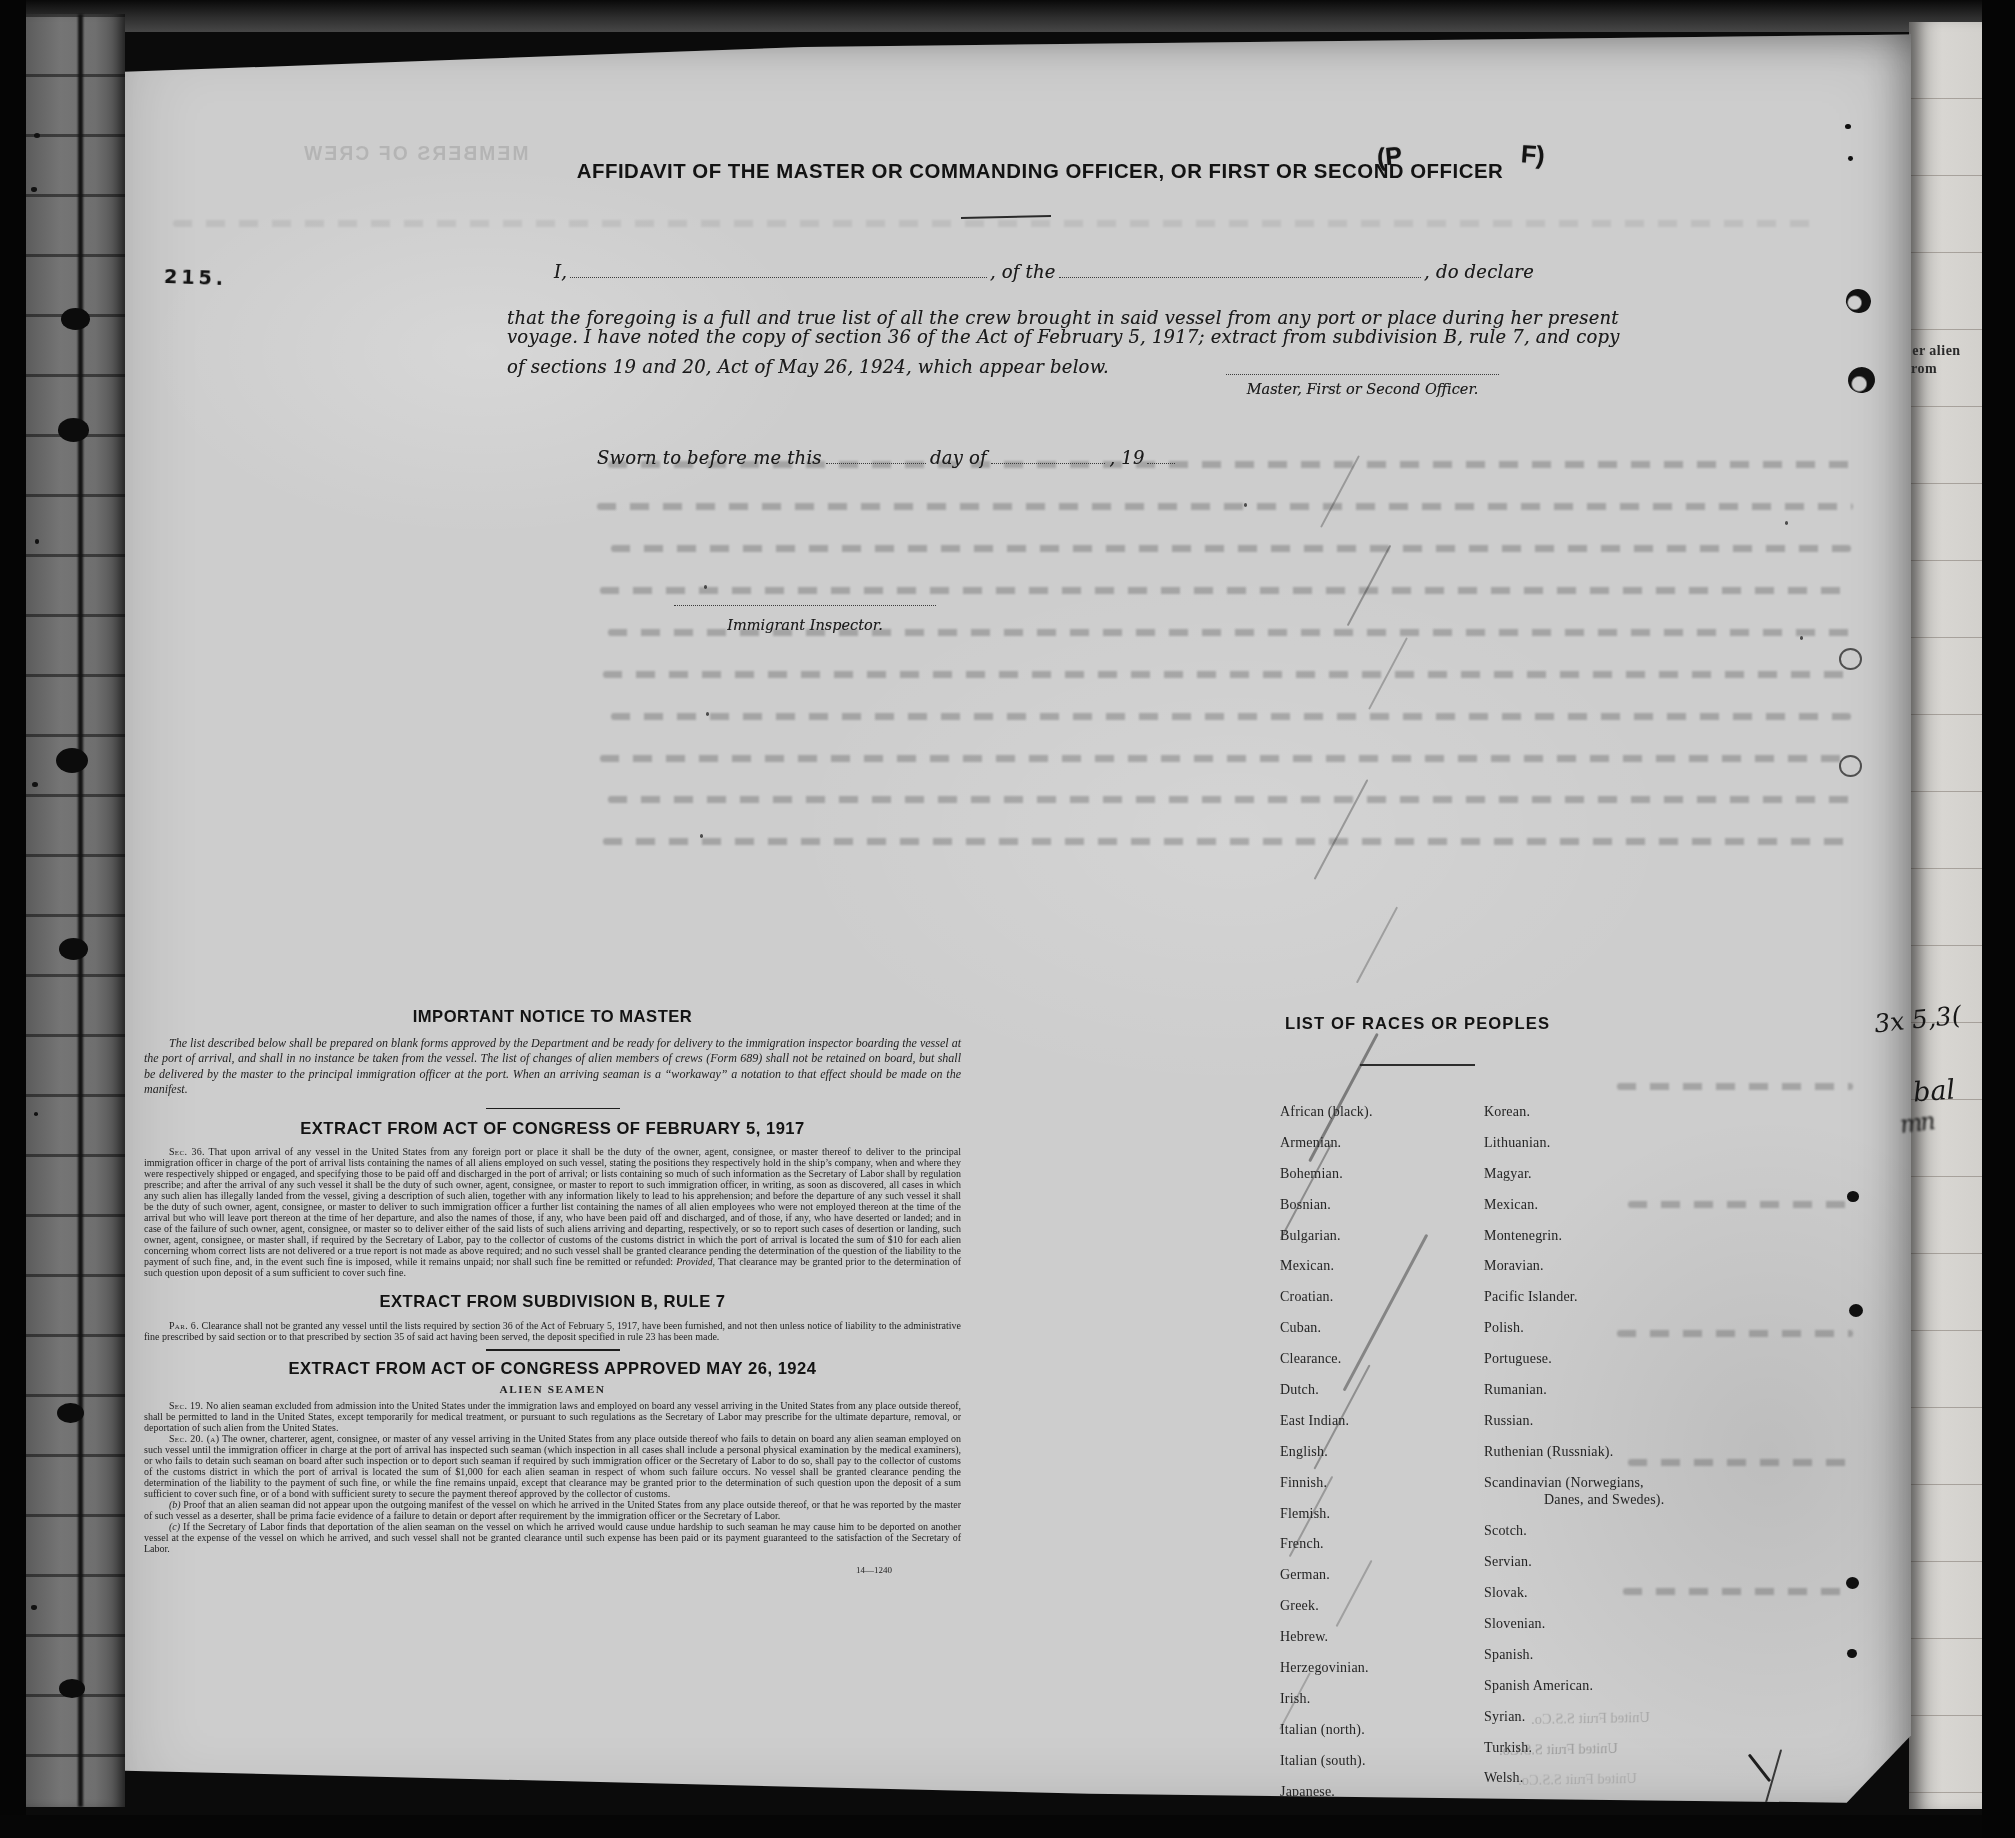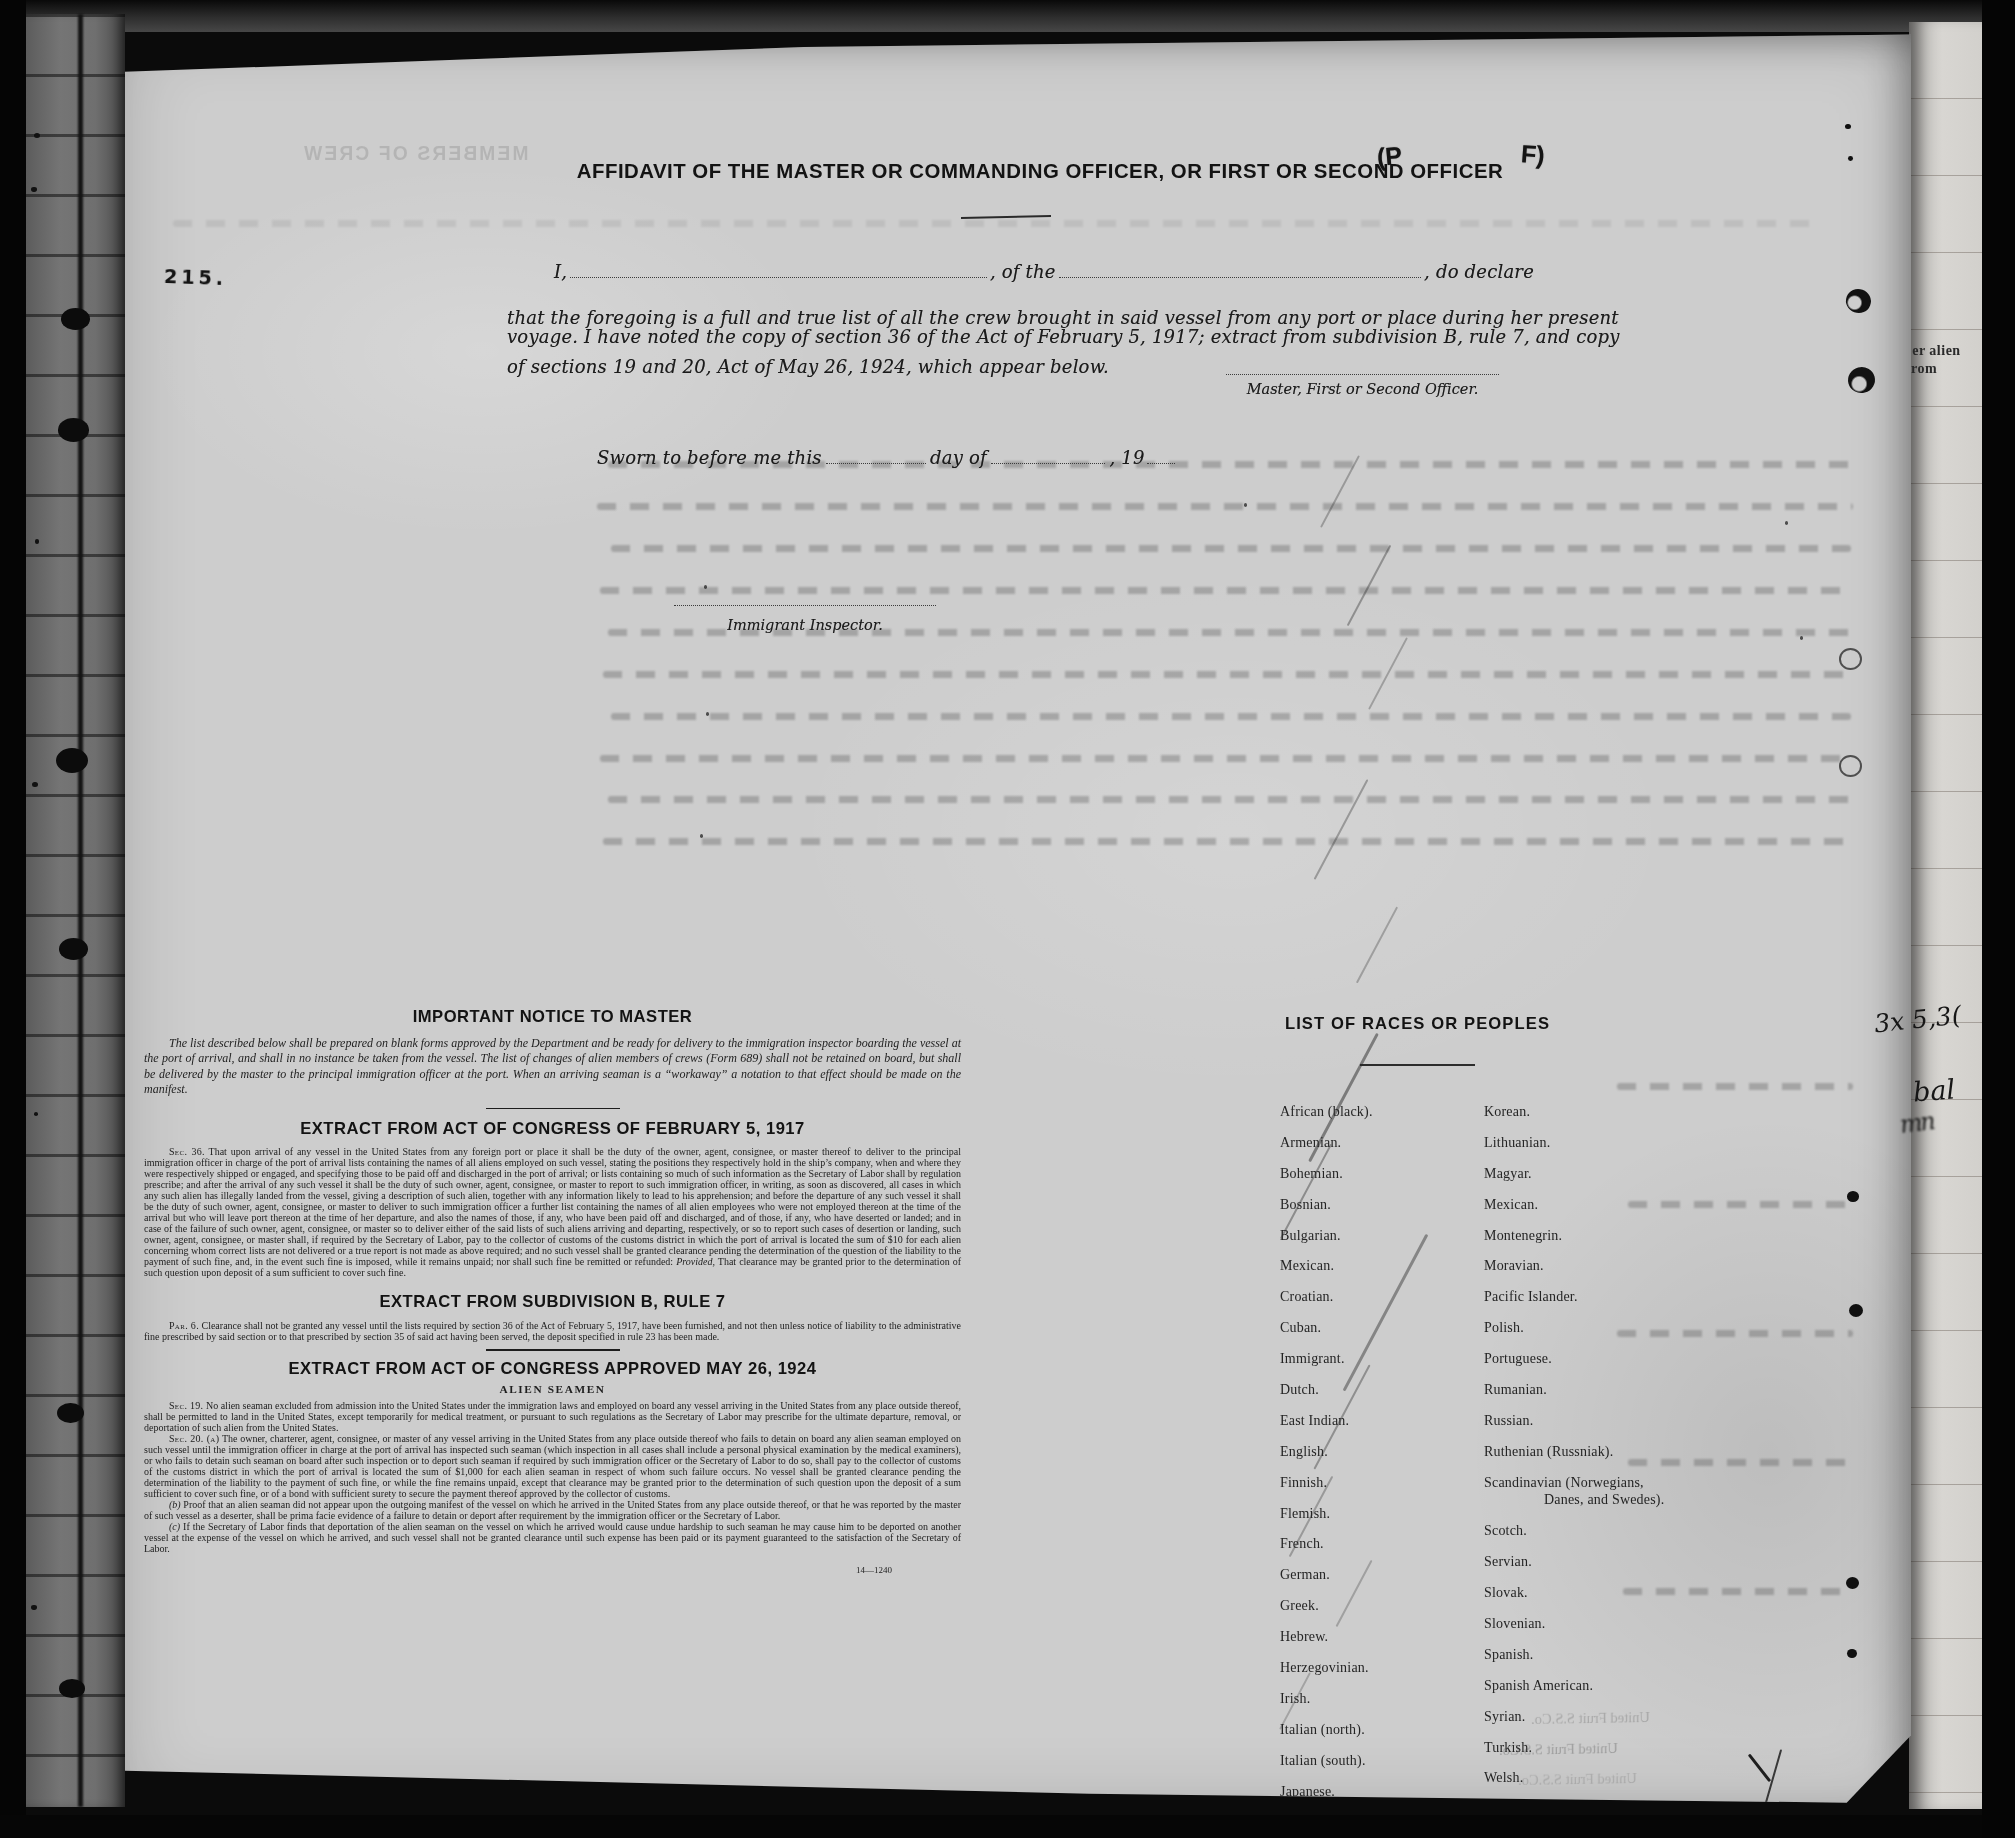--- a/index.html
+++ b/index.html
@@ -209,21 +209,21 @@
     <div id="races-underline"></div>
     <div id="race-left" class="race-col">
         <div class="race">African (black).</div>
         <div class="race">Armenian.</div>
         <div class="race">Bohemian.</div>
         <div class="race">Bosnian.</div>
         <div class="race">Bulgarian.</div>
         <div class="race">Mexican.</div>
         <div class="race">Croatian.</div>
         <div class="race">Cuban.</div>
-        <div class="race">Immigrant.</div>
+        <div class="race">Clearance.</div>
         <div class="race">Dutch.</div>
         <div class="race">East Indian.</div>
         <div class="race">English.</div>
         <div class="race">Finnish.</div>
         <div class="race">Flemish.</div>
         <div class="race">French.</div>
         <div class="race">German.</div>
         <div class="race">Greek.</div>
         <div class="race">Hebrew.</div>
         <div class="race">Herzegovinian.</div>

